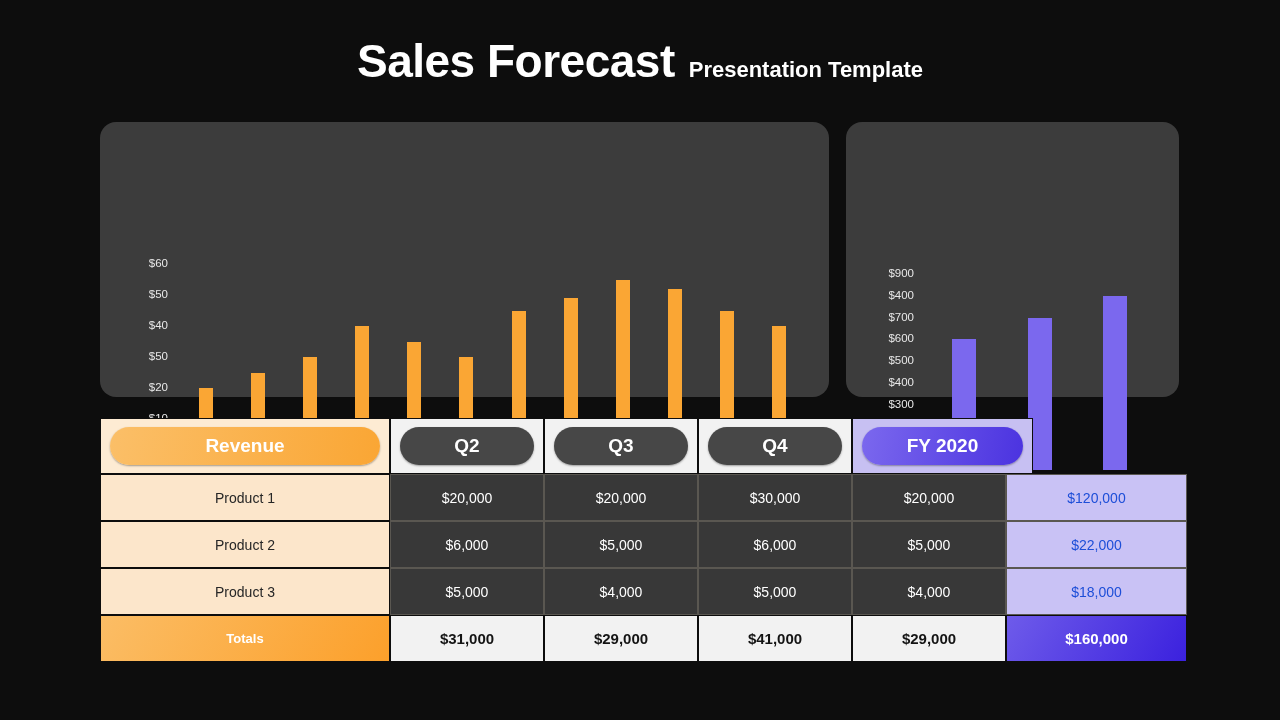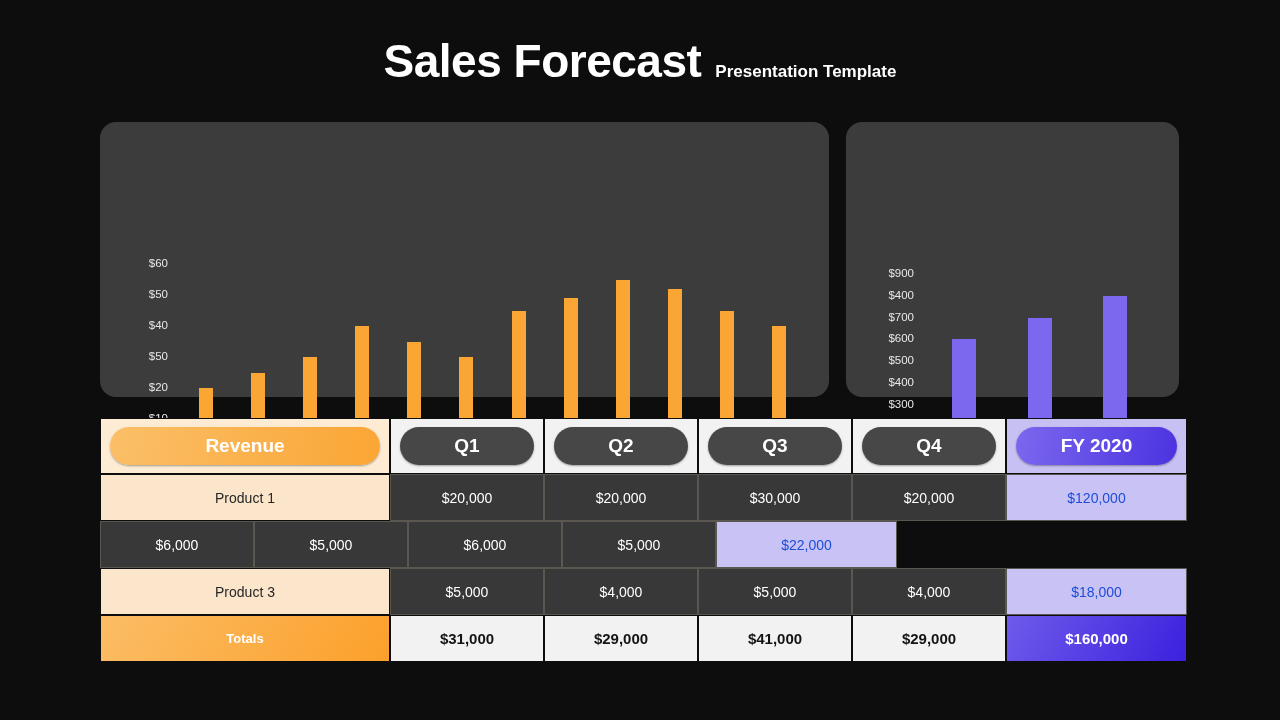--- a/index.html
+++ b/index.html
@@ -14,21 +14,21 @@
   
   .title-row {
     position: absolute; left: 0; top: 38px; width: 1280px;
     display: flex; align-items: baseline; justify-content: center; gap: 14px;
   }
   .title-main {
     font-size: 46px; font-weight: bold; color: #FFFFFF;
     letter-spacing: -0.5px; line-height: 1;
   }
   .title-sub {
-    font-size: 17px; font-weight: bold; color: #FFFFFF; line-height: 1;
+    font-size: 22px; font-weight: bold; color: #FFFFFF; line-height: 1;
   }
 
   
   .panel {
     position: absolute; background: #3C3C3C; border-radius: 16px;
   }
   #panel-left  { left: 100px; top: 122px; width: 729px; height: 275px; }
   #panel-right { left: 846px; top: 122px; width: 333px; height: 275px; }
 
   .chart {
@@ -245,23 +245,20 @@
         </div>
     </div>
   </div>
 
   <div class="table">
     <div class="trow" id="table-header">
         <div class="hdr-cell label-col col-label">
           <div class="pill orange">Revenue</div>
         </div>
         <div class="hdr-cell q-col col-q">
-          <div class="pill dark">Q1</div>
-        </div>
-        <div class="hdr-cell q-col col-q">
           <div class="pill dark">Q2</div>
         </div>
         <div class="hdr-cell q-col col-q">
           <div class="pill dark">Q3</div>
         </div>
         <div class="hdr-cell q-col col-q">
           <div class="pill dark">Q4</div>
         </div>
         <div class="hdr-cell fy-col col-fy">
           <div class="pill purple">FY 2020</div>
@@ -270,20 +267,21 @@
     <div id="table-body">
         <div class="trow">
           <div class="cell label col-label">Product 1</div>
           <div class="cell data col-q">$20,000</div>
           <div class="cell data col-q">$20,000</div>
           <div class="cell data col-q">$30,000</div>
           <div class="cell data col-q">$20,000</div>
           <div class="cell fy col-fy">$120,000</div>
         </div>
         <div class="trow">
+          <div class="cell label col-label">Product 2</div>
           <div class="cell data col-q">$6,000</div>
           <div class="cell data col-q">$5,000</div>
           <div class="cell data col-q">$6,000</div>
           <div class="cell data col-q">$5,000</div>
           <div class="cell fy col-fy">$22,000</div>
         </div>
         <div class="trow">
           <div class="cell label col-label">Product 3</div>
           <div class="cell data col-q">$5,000</div>
           <div class="cell data col-q">$4,000</div>

